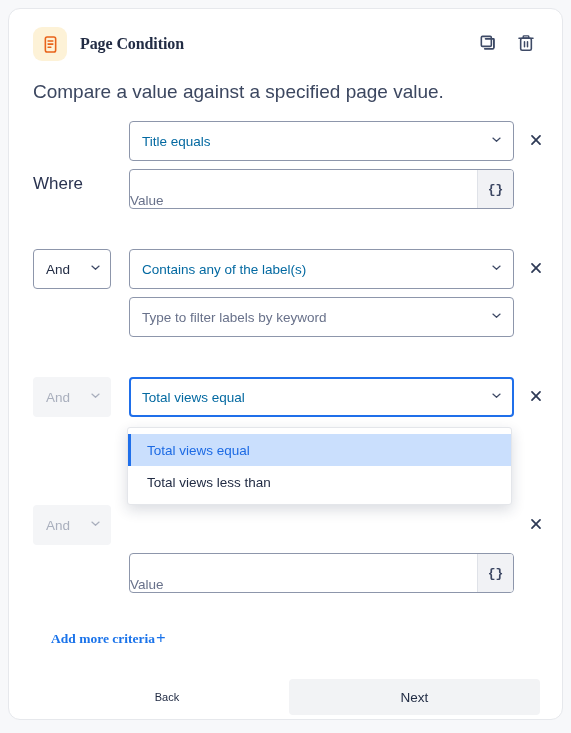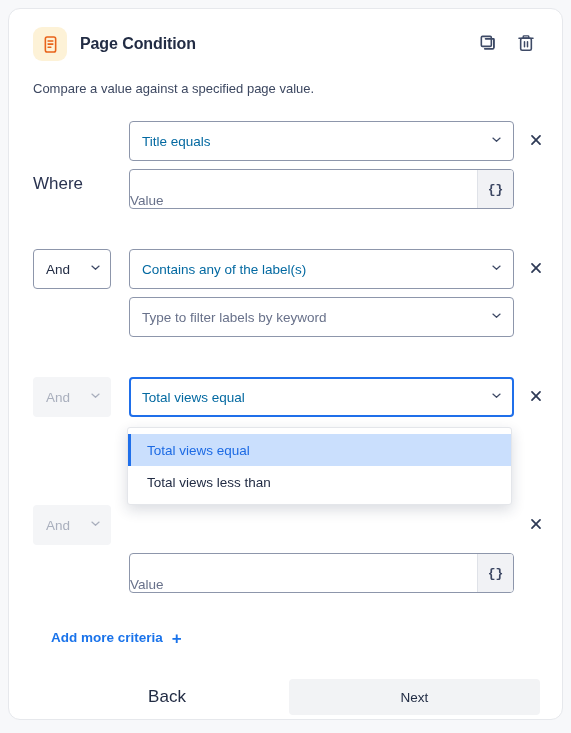--- a/index.html
+++ b/index.html
@@ -28,20 +28,21 @@
     overflow: visible;
   }
 
   
   .card-header {
     position: absolute;
     left: 24px;
     top: 18px;
     right: 24px;
     height: 48px;
+    font-family: Liberation Serif, serif;
   }
   .hdr-left {
     display: flex;
     align-items: center;
     gap: 13px;
   }
   .hdr-icon {
     width: 34px;
     height: 34px;
     border-radius: 9px;
@@ -74,21 +75,21 @@
     cursor: pointer;
     background: transparent;
     border: none;
     padding: 0;
   }
 
   .card-subtitle {
     position: absolute;
     left: 24px;
     top: 72px;
-    font-size: 13px;
+    font-size: 19px;
     color: #3c4760;
   }
 
   
   .rows {
     position: absolute;
     left: 0;
     top: 0;
     width: 100%;
   }
@@ -257,42 +258,44 @@
     color: #1c6ae4;
     border-left: 3px solid #1f6fea;
   }
 
   
   .add-more {
     position: absolute;
     left: 42px;
     top: 621px;
     display: flex;
-    gap: 9px;
+    align-items: center;
+    gap: 1px;
     font-size: 13.5px;
     font-weight: bold;
     color: #1a73ea;
     cursor: pointer;
+    font-family: Liberation Serif, serif;
   }
   .add-more .plus {
     font-size: 17px;
     font-weight: bold;
     line-height: 1;
   }
 
   .btn-back {
     position: absolute;
     left: 96px;
     top: 673px;
     width: 124px;
     height: 30px;
     display: flex;
     align-items: center;
     justify-content: center;
-    font-size: 17px;
+    font-size: 11px;
     color: #222c44;
     background: transparent;
     border: none;
     border-radius: 4px;
     cursor: pointer;
   }
   .btn-next {
     position: absolute;
     left: 280px;
     top: 670px;

